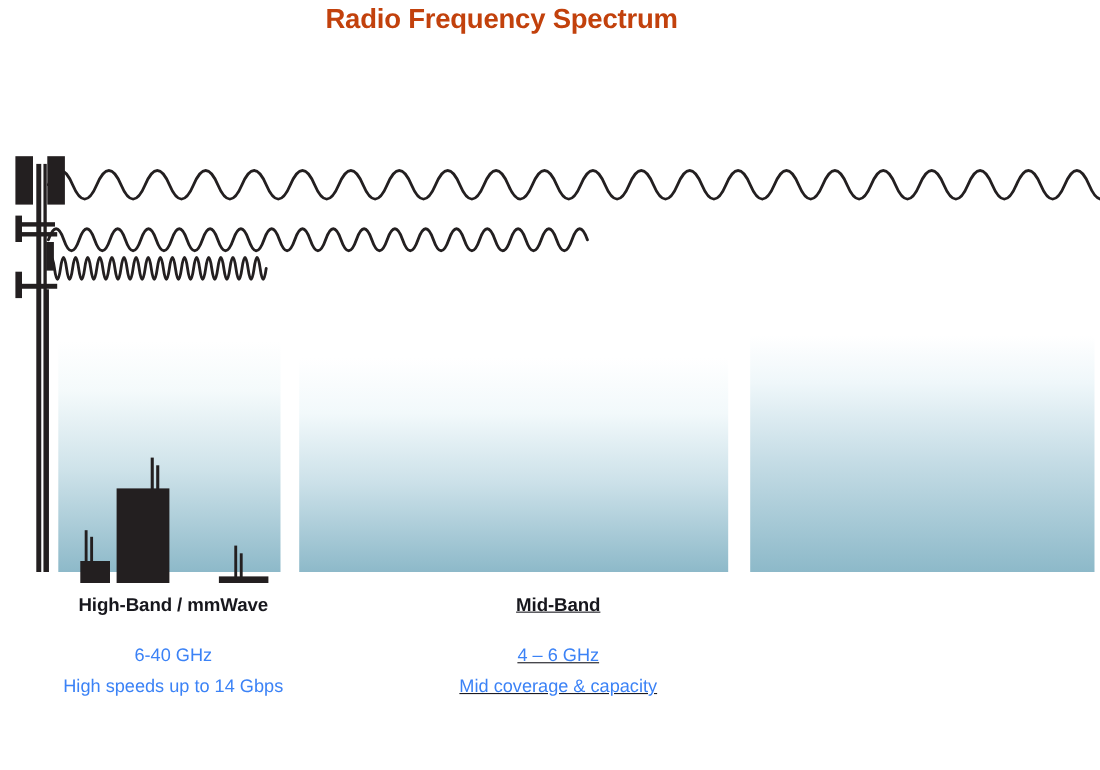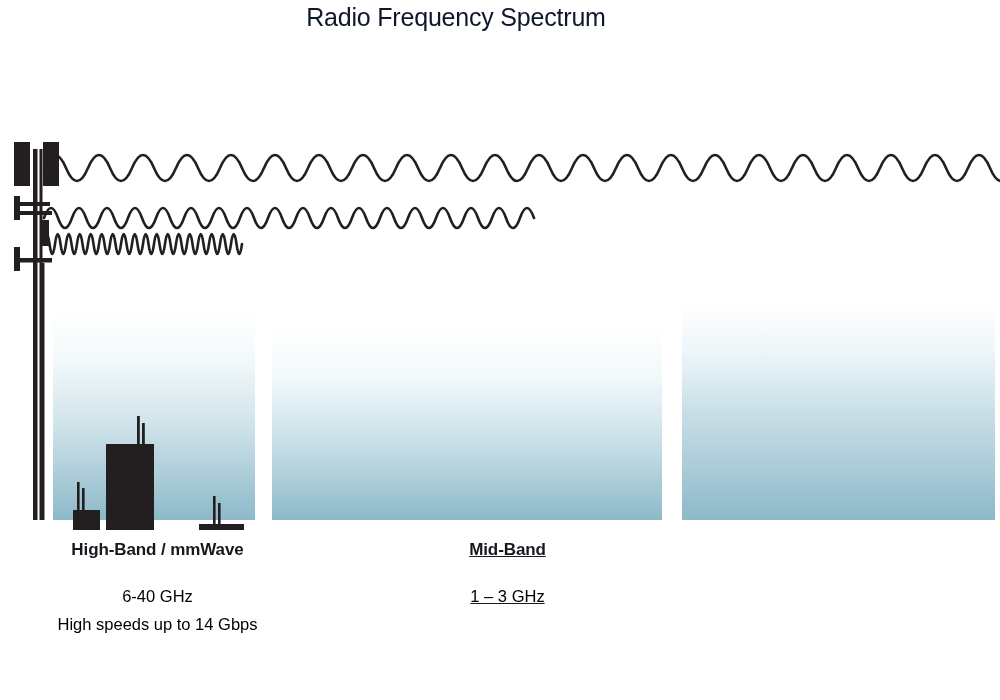--- a/index.html
+++ b/index.html
@@ -21,23 +21,23 @@
     width: 1000px;
     height: 700px;
   }
   .title {
     position: absolute;
     left: 0;
     top: 3px;
     width: 912px;
     text-align: center;
     font-size: 25px;
-    font-weight: normal;
+    font-weight: bold;
     letter-spacing: -0.2px;
-    color: #0f172a;
+    color: #c2410c;
   }
   .scene {
     position: absolute;
     left: 0;
     top: 120px;
     width: 1000px;
     height: 410px;
   }
   .captions {
     position: absolute;
@@ -55,21 +55,21 @@
     font-size: 17px;
     font-weight: bold;
     color: #17171d;
     letter-spacing: -0.1px;
     margin: 0 0 22px 0;
     white-space: nowrap;
   }
   .band-caption .band-line {
     font-size: 16.5px;
     font-weight: normal;
-    color: #000000;
+    color: #3b82f6;
     line-height: 28px;
     white-space: nowrap;
   }
   #cap-high { left: 0px;   width: 285px; }
   #cap-mid  { left: 350px; width: 285px; text-decoration: underline; }
   #cap-low  { left: 700px; width: 295px; }
 </style>
 </head>
 <body>
 
@@ -217,19 +217,20 @@
   <div class="captions">
 
     <div class="band-caption" id="cap-high">
       <div class="band-title">High-Band / mmWave</div>
       <div class="band-line">6-40 GHz</div>
       <div class="band-line">High speeds up to 14 Gbps</div>
     </div>
 
     <div class="band-caption" id="cap-mid">
       <div class="band-title">Mid-Band</div>
-      <div class="band-line">1 – 3 GHz</div>
+      <div class="band-line">4 – 6 GHz</div>
+      <div class="band-line">Mid coverage &amp; capacity</div>
     </div>
 
 
   </div>
 
 </div>
 
 </body></html>

